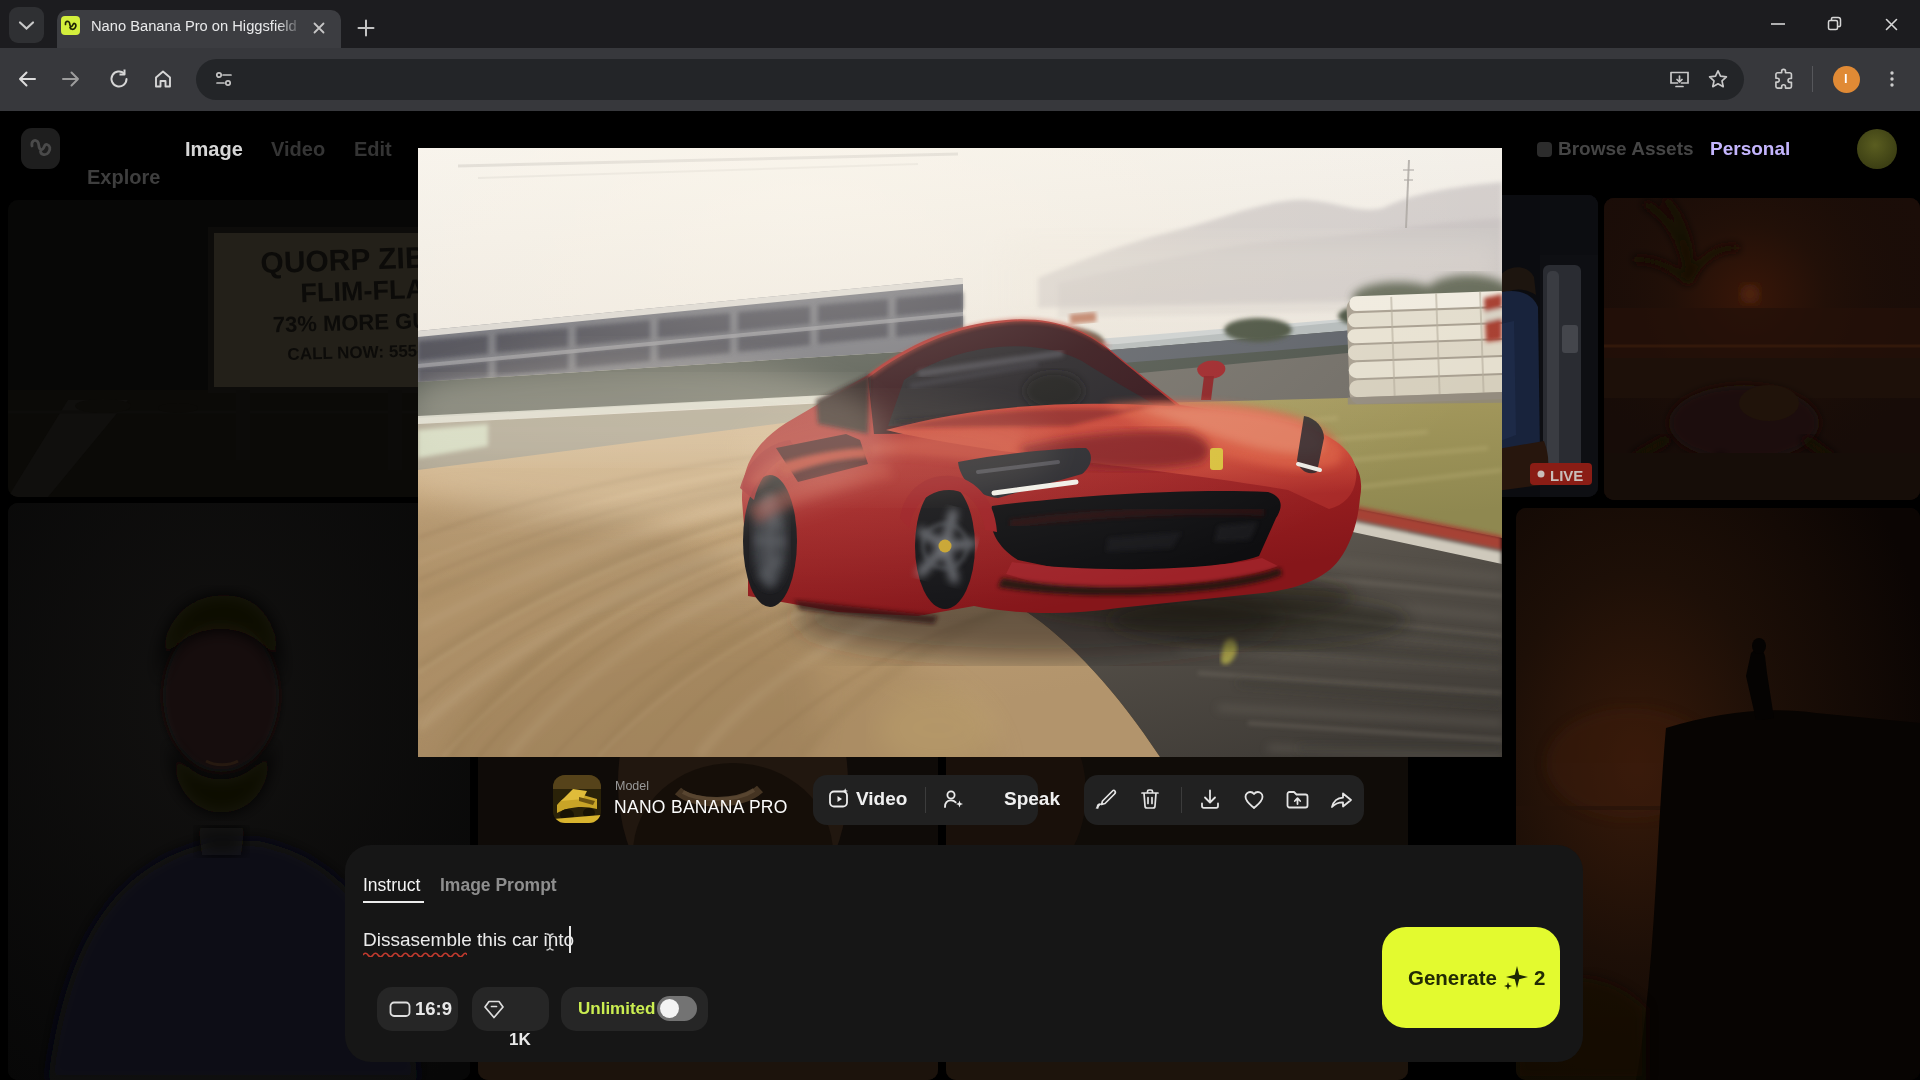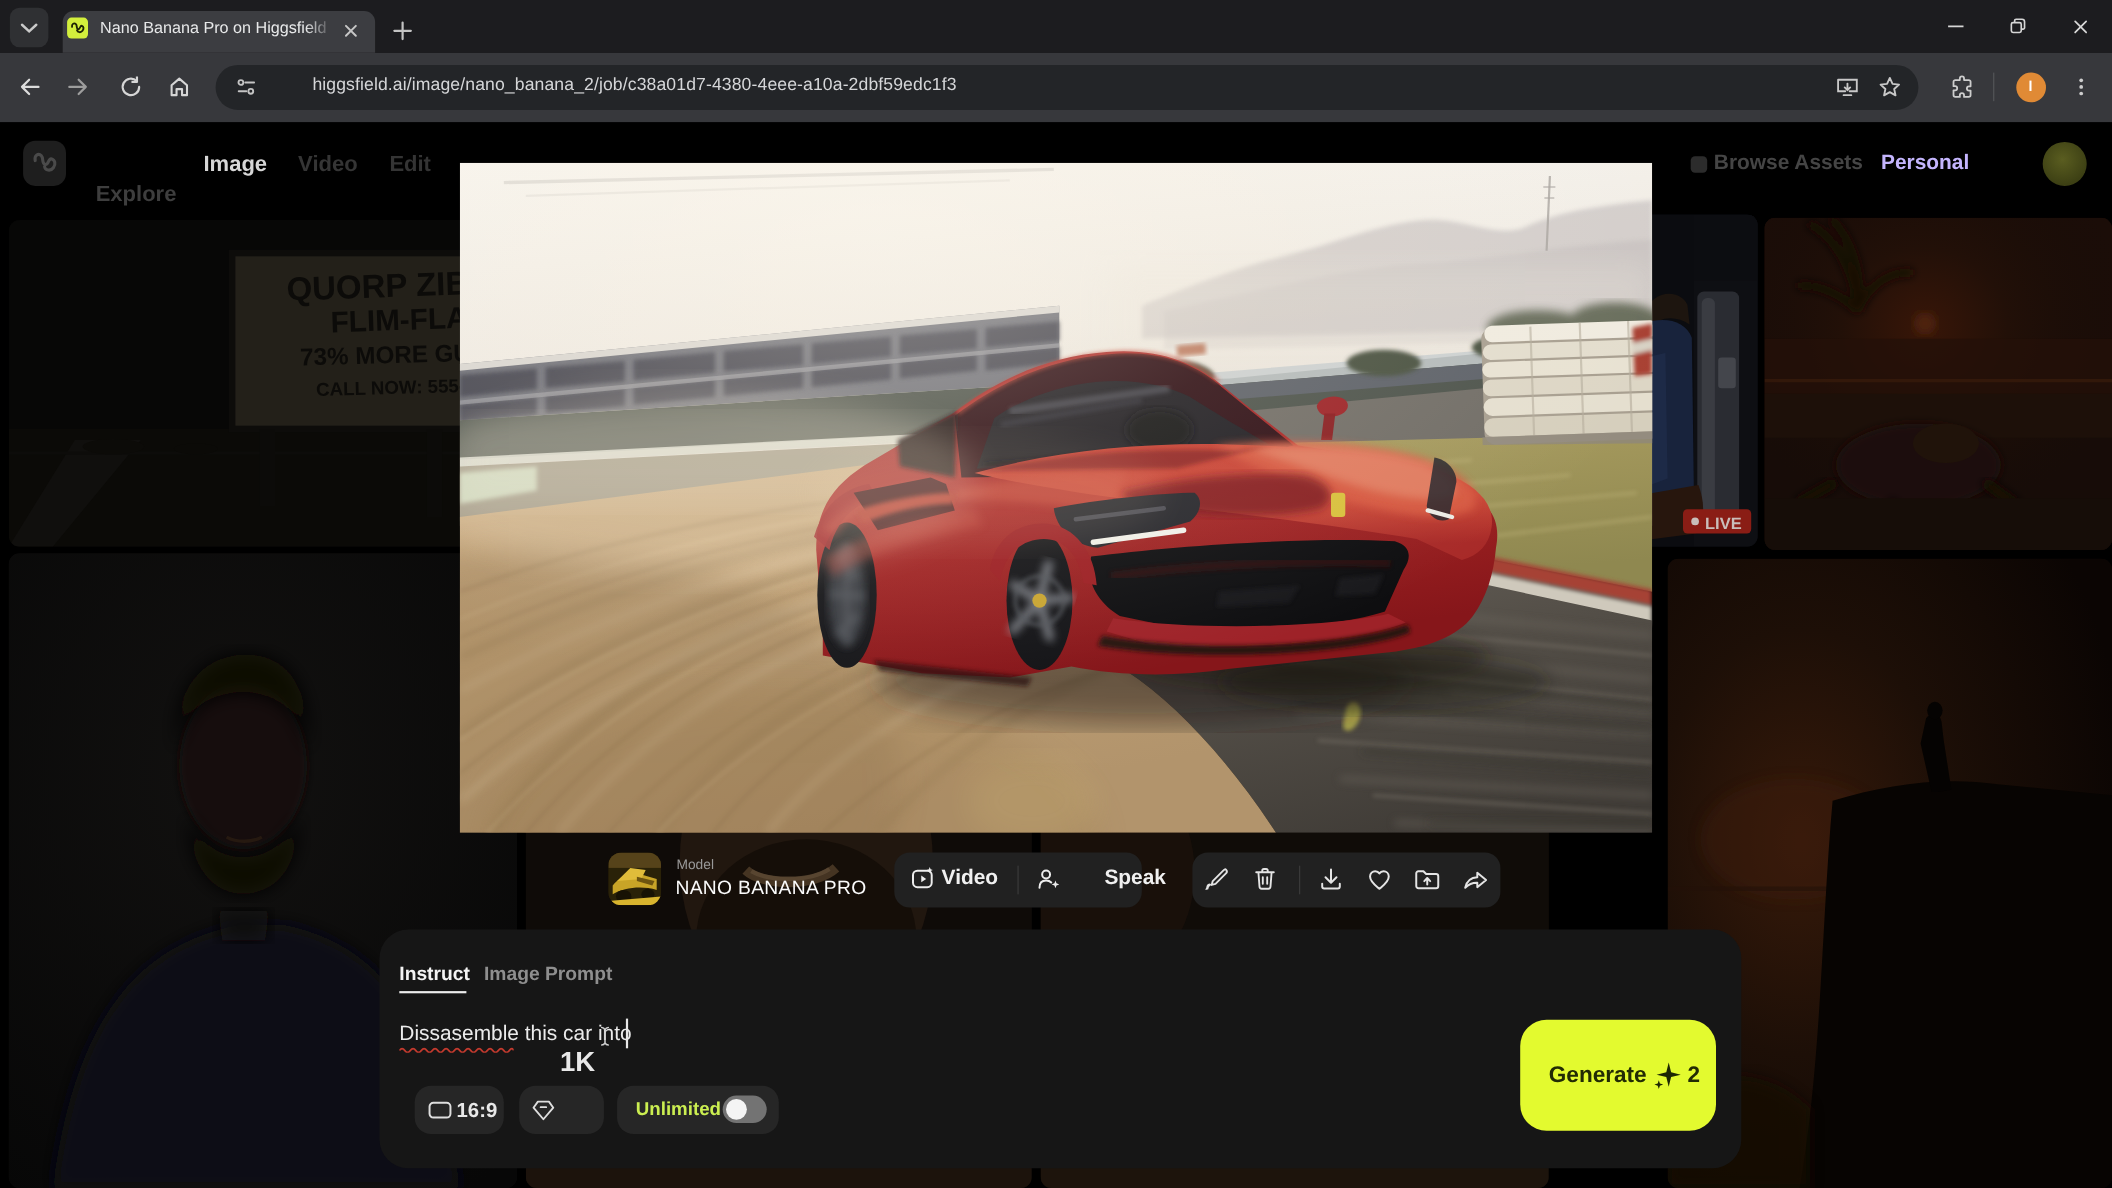--- a/index.html
+++ b/index.html
@@ -498,42 +498,42 @@
   </svg>
   <svg class="abs" style="left:1285px;top:788px;" width="25" height="24" viewBox="0 0 25 24">
     <path d="M2.5 6 A2 2 0 0 1 4.5 4 H9 L11.5 6.5 H20.5 A2 2 0 0 1 22.5 8.5 V17.5 A2 2 0 0 1 20.5 19.5 H4.5 A2 2 0 0 1 2.5 17.5 Z" fill="none" stroke="#e4e4e4" stroke-width="1.8" stroke-linejoin="round"></path>
     <path d="M12.5 16 V10.5 M9.8 13 L12.5 10.2 L15.2 13" fill="none" stroke="#e4e4e4" stroke-width="1.8" stroke-linecap="round" stroke-linejoin="round"></path>
   </svg>
   <svg class="abs" style="left:1329px;top:788px;" width="25" height="24" viewBox="0 0 25 24">
     <path d="M3 19 C4.5 13 8.5 9.8 14 9.6 V5.5 L22 12 L14 18.5 V14.4 C9.5 14.3 6 15.8 3 19 Z" fill="none" stroke="#e4e4e4" stroke-width="1.8" stroke-linejoin="round"></path>
   </svg>
 
   <div id="panel"></div>
-  <div class="abs" style="left:363px;top:875px;font-size:17.5px;font-weight:700;color:#f4f4f4;">Instruct</div>
+  <div class="abs" style="left:363px;top:875px;font-size:17.5px;font-weight:400;color:#f4f4f4;">Instruct</div>
   <div class="abs" style="left:363px;top:901px;width:61px;height:2px;background:#ececec;"></div>
   <div class="abs" style="left:440px;top:875px;font-size:17.5px;font-weight:700;color:#8e8e8e;">Image Prompt</div>
   <div class="abs" style="left:363px;top:929px;font-size:19px;color:#ebebeb;">Dissasemble this car into</div>
   <svg class="abs" style="left:363px;top:951px;" width="104" height="6" viewBox="0 0 104 6">
     <path d="M0 4 Q2.5 0.5 5 4 T10 4 T15 4 T20 4 T25 4 T30 4 T35 4 T40 4 T45 4 T50 4 T55 4 T60 4 T65 4 T70 4 T75 4 T80 4 T85 4 T90 4 T95 4 T100 4 T104 4" fill="none" stroke="#c33a2e" stroke-width="1.6"></path>
   </svg>
   <div class="abs" style="left:569px;top:926px;width:2px;height:27px;background:#e8e8e8;"></div>
   <svg class="abs" style="left:543px;top:932px;" width="14" height="20" viewBox="0 0 14 20">
     <path d="M4 2 C5.5 2 6.5 3 7 4 C7.5 3 8.5 2 10 2 M7 4 V16 M4 18 C5.5 18 6.5 17 7 16 C7.5 17 8.5 18 10 18" fill="none" stroke="#cfcfcf" stroke-width="1.4" stroke-linecap="round"></path>
   </svg>
   <div class="ppill" style="left:377px;width:81px;"></div>
   <svg class="abs" style="left:389px;top:1001px;" width="22" height="17" viewBox="0 0 22 17">
     <rect x="1.5" y="1.5" width="19" height="13.5" rx="3.5" fill="none" stroke="#dedede" stroke-width="1.8"></rect>
   </svg>
   <div class="abs" style="left:415px;top:998px;font-size:18.5px;font-weight:600;color:#e8e8e8;">16:9</div>
   <div class="ppill" style="left:472px;width:77px;"></div>
   <svg class="abs" style="left:483px;top:999px;" width="22" height="21" viewBox="0 0 22 21">
     <path d="M6 2.5 H16 L20 8 L11 18.5 L2 8 Z" fill="none" stroke="#dedede" stroke-width="1.7" stroke-linejoin="round"></path>
     <path d="M8.5 7.5 H13.5" stroke="#dedede" stroke-width="1.7" stroke-linecap="round"></path>
   </svg>
-  <div class="abs" style="left:509px;top:952px;font-size:25px;font-weight:600;color:#e8e8e8;">1K</div>
+  <div class="abs" style="left:509px;top:1030px;font-size:17px;font-weight:600;color:#e8e8e8;">1K</div>
   <div class="ppill" style="left:561px;width:147px;"></div>
   <div class="abs" style="left:578px;top:999px;font-size:17px;font-weight:700;color:#cbee51;">Unlimited</div>
   <div class="abs" style="left:657px;top:996px;width:40px;height:25px;border-radius:13px;background:#737373;"></div>
   <div class="abs" style="left:660px;top:999px;width:19px;height:19px;border-radius:50%;background:#f4f4f4;"></div>
   <div id="genbtn"></div>
   <div class="abs" style="left:1408px;top:966px;font-size:20.5px;font-weight:700;color:#222b04;text-align:right;">Generate</div>
   <svg class="abs" style="left:1502px;top:964px;" width="26" height="28" viewBox="0 0 26 28">
     <path d="M15 2 L17.2 10.8 L26 13 L17.2 15.2 L15 24 L12.8 15.2 L4 13 L12.8 10.8 Z" fill="#1d2603"></path>
     <path d="M6 18 L7 21 L10 22 L7 23 L6 26 L5 23 L2 22 L5 21 Z" fill="#1d2603"></path>
   </svg>
@@ -583,21 +583,20 @@
   <svg class="abs" style="left:152px;top:68px;" width="22" height="22" viewBox="0 0 22 22">
       <path d="M4 9.5 L11 3.5 L18 9.5 V18.5 H13.5 V13 H8.5 V18.5 H4 Z" fill="none" stroke="#d6d6d6" stroke-width="1.9" stroke-linejoin="round"></path>
     </svg>
   <div id="omnibox"></div>
   <svg class="abs" style="left:214px;top:69px;" width="20" height="20" viewBox="0 0 20 20">
     <circle cx="5" cy="6" r="2.2" fill="none" stroke="#c4c4c4" stroke-width="1.7"></circle>
       <path d="M9 6 H17" stroke="#c4c4c4" stroke-width="1.7" stroke-linecap="round"></path>
     <circle cx="14" cy="14" r="2.2" fill="none" stroke="#c4c4c4" stroke-width="1.7"></circle>
       <path d="M3 14 H10" stroke="#c4c4c4" stroke-width="1.7" stroke-linecap="round"></path>
   </svg>
-  <div id="urltext">higgsfield.ai/image/nano_banana_2/job/c38a01d7-4380-4eee-a10a-2dbf59edc1f3</div>
 
   <svg class="abs" style="left:1668px;top:68px;" width="23" height="23" viewBox="0 0 23 23">
       <path d="M3 4.5 H20 V15 H13.5 M3 4.5 V15 H9.5 M8 18.5 H15" fill="none" stroke="#c8c8c8" stroke-width="1.7" stroke-linecap="round"></path>
       <path d="M11.5 8 V14 M9 11.5 L11.5 14 L14 11.5" fill="none" stroke="#c8c8c8" stroke-width="1.7" stroke-linecap="round" stroke-linejoin="round"></path>
     </svg>
   <svg class="abs" style="left:1707px;top:68px;" width="22" height="22" viewBox="0 0 22 22">
       <path d="M11 2.8 L13.5 8.2 L19.4 8.9 L15 12.9 L16.2 18.7 L11 15.8 L5.8 18.7 L7 12.9 L2.6 8.9 L8.5 8.2 Z" fill="none" stroke="#c8c8c8" stroke-width="1.7" stroke-linejoin="round"></path>
     </svg>
 
   <svg class="abs" style="left:1774px;top:67px;" width="23" height="23" viewBox="0 0 24 24">

